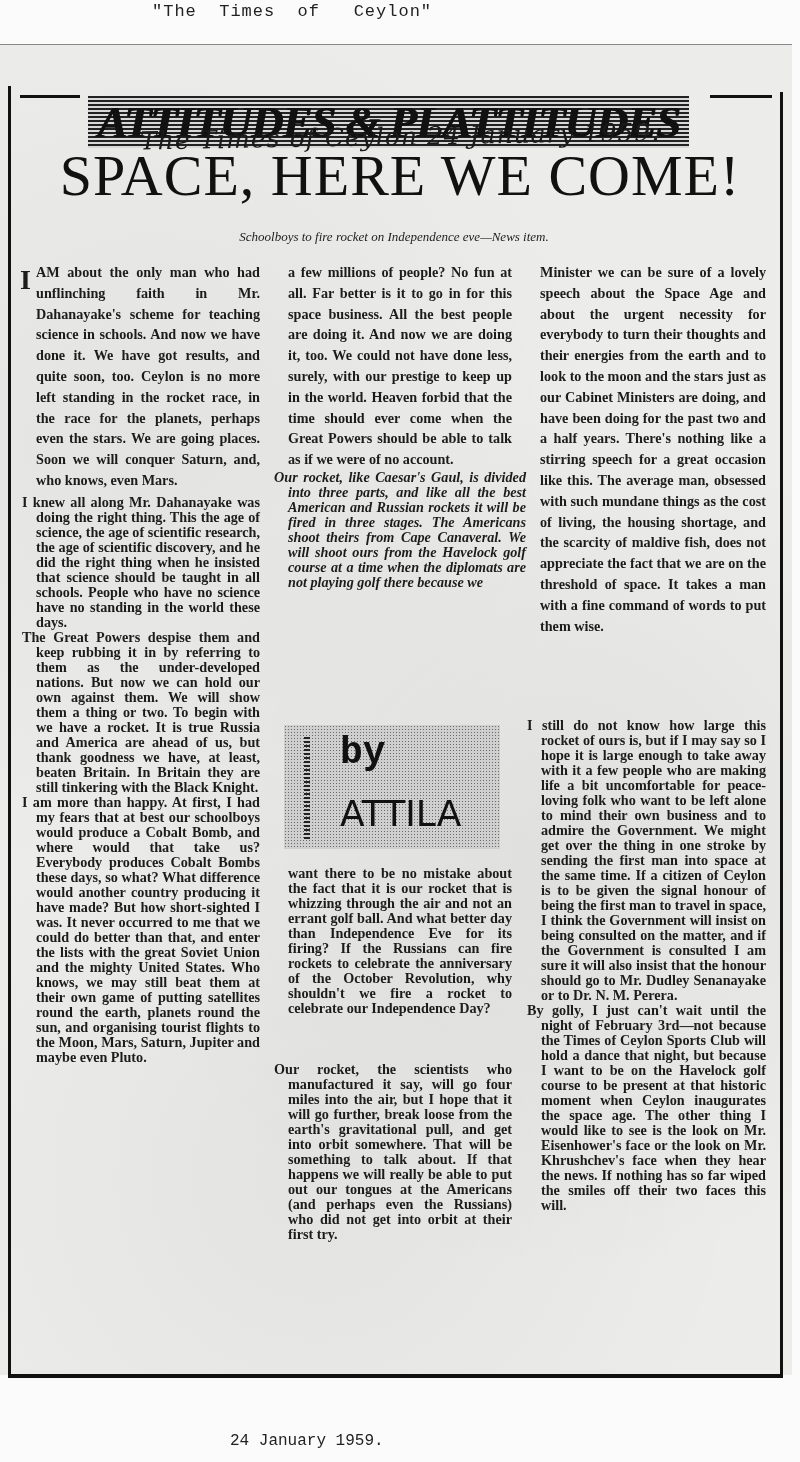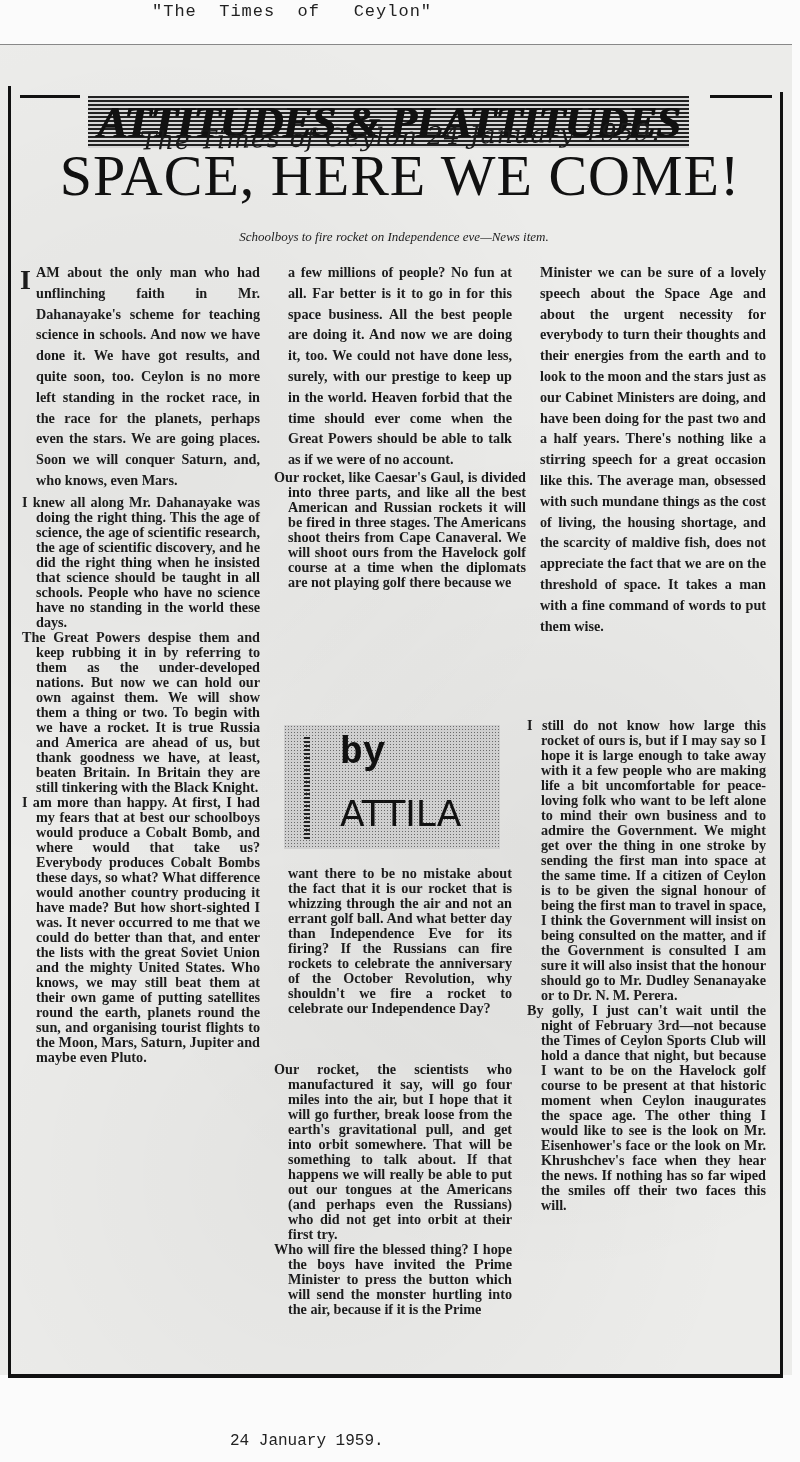--- a/index.html
+++ b/index.html
@@ -120,35 +120,34 @@
     <span class="dropcap">I</span>
     <span>AM about the only man who had unflinching faith in Mr. Dahanayake's scheme for teaching science in schools. And now we have done it. We have got results, and quite soon, too. Ceylon is no more left standing in the rocket race, in the race for the planets, perhaps even the stars. We are going places. Soon we will conquer Saturn, and, who knows, even Mars.</span>
   </p>
   <p class="tight hang" style="margin-top:4px">I knew all along Mr. Dahanayake was doing the right thing. This the age of science, the age of scientific research, the age of scientific discovery, and he did the right thing when he insisted that science should be taught in all schools. People who have no science have no standing in the world these days.</p>
   <p class="tight hang">The Great Powers despise them and keep rubbing it in by referring to them as the under-developed nations. But now we can hold our own against them. We will show them a thing or two. To begin with we have a rocket. It is true Russia and America are ahead of us, but thank goodness we have, at least, beaten Britain. In Britain they are still tinkering with the Black Knight.</p>
   <p class="tight hang">I am more than happy. At first, I had my fears that at best our schoolboys would produce a Cobalt Bomb, and where would that take us? Everybody produces Cobalt Bombs these days, so what? What difference would another country producing it have made? But how short-sighted I was. It never occurred to me that we could do better than that, and enter the lists with the great Soviet Union and the mighty United States. Who knows, we may still beat them at their own game of putting satellites round the earth, planets round the sun, and organising tourist flights to the Moon, Mars, Saturn, Jupiter and maybe even Pluto.</p>
 </div>
 
 <div class="col c2">
   <p class="loose">a few millions of people? No fun at all. Far better is it to go in for this space business. All the best people are doing it. And now we are doing it, too. We could not have done less, surely, with our prestige to keep up in the world. Heaven forbid that the time should ever come when the Great Powers should be able to talk as if we were of no account.</p>
-  <p class="tight hang" style="margin-left:-14px; width:238px;">Our rocket, like Caesar's Gaul, is divided into three parts, and like all the best American and Russian rockets it will be fired in three stages. The Americans shoot theirs from Cape Canaveral. We will shoot ours from the Havelock golf course at a time when the diplomats are not playing golf there because we</p>
+  <p class="tight hang" style="margin-left:-14px; width:238px;font-style:italic;">Our rocket, like Caesar's Gaul, is divided into three parts, and like all the best American and Russian rockets it will be fired in three stages. The Americans shoot theirs from Cape Canaveral. We will shoot ours from the Havelock golf course at a time when the diplomats are not playing golf there because we</p>
 </div>
 
 <div class="byline">
   <div class="stripe"></div>
   <div class="by">by</div>
   <div class="name">ATTILA</div>
 </div>
 
 <div class="col c2b">
   <p class="tight">want there to be no mistake about the fact that it is our rocket that is whizzing through the air and not an errant golf ball. And what better day than Independence Eve for its firing? If the Russians can fire rockets to celebrate the anniversary of the October Revolution, why shouldn't we fire a rocket to celebrate our Independence Day?</p>
 </div>
 <div class="col c2c">
   <p class="tight hang">Our rocket, the scientists who manufactured it say, will go four miles into the air, but I hope that it will go further, break loose from the earth's gravitational pull, and get into orbit somewhere. That will be something to talk about. If that happens we will really be able to put out our tongues at the Americans (and perhaps even the Russians) who did not get into orbit at their first try.</p>
-  <p class="tight hang">Who will fire the blessed thing? I hope the boys have invited the Prime Minister to press the button which will send the monster hurtling into the air, because if it is the Prime</p>
 </div>
 
 <div class="col c3">
   <p class="loose">Minister we can be sure of a lovely speech about the Space Age and about the urgent necessity for everybody to turn their thoughts and their energies from the earth and to look to the moon and the stars just as our Cabinet Ministers are doing, and have been doing for the past two and a half years. There's nothing like a stirring speech for a great occasion like this. The average man, obsessed with such mundane things as the cost of living, the housing shortage, and the scarcity of maldive fish, does not appreciate the fact that we are on the threshold of space. It takes a man with a fine command of words to put them wise.</p>
 </div>
 <div class="col c3b">
   <p class="tight hang">I still do not know how large this rocket of ours is, but if I may say so I hope it is large enough to take away with it a few people who are making life a bit uncomfortable for peace-loving folk who want to be left alone to mind their own business and to admire the Government. We might get over the thing in one stroke by sending the first man into space at the same time. If a citizen of Ceylon is to be given the signal honour of being the first man to travel in space, I think the Government will insist on being consulted on the matter, and if the Government is consulted I am sure it will also insist that the honour should go to Mr. Dudley Senanayake or to Dr. N. M. Perera.</p>
   <p class="tight hang">By golly, I just can't wait until the night of February 3rd—not because the Times of Ceylon Sports Club will hold a dance that night, but because I want to be on the Havelock golf course to be present at that historic moment when Ceylon inaugurates the space age. The other thing I would like to see is the look on Mr. Eisenhower's face or the look on Mr. Khrushchev's face when they hear the news. If nothing has so far wiped the smiles off their two faces this will.</p>
 </div>
 

